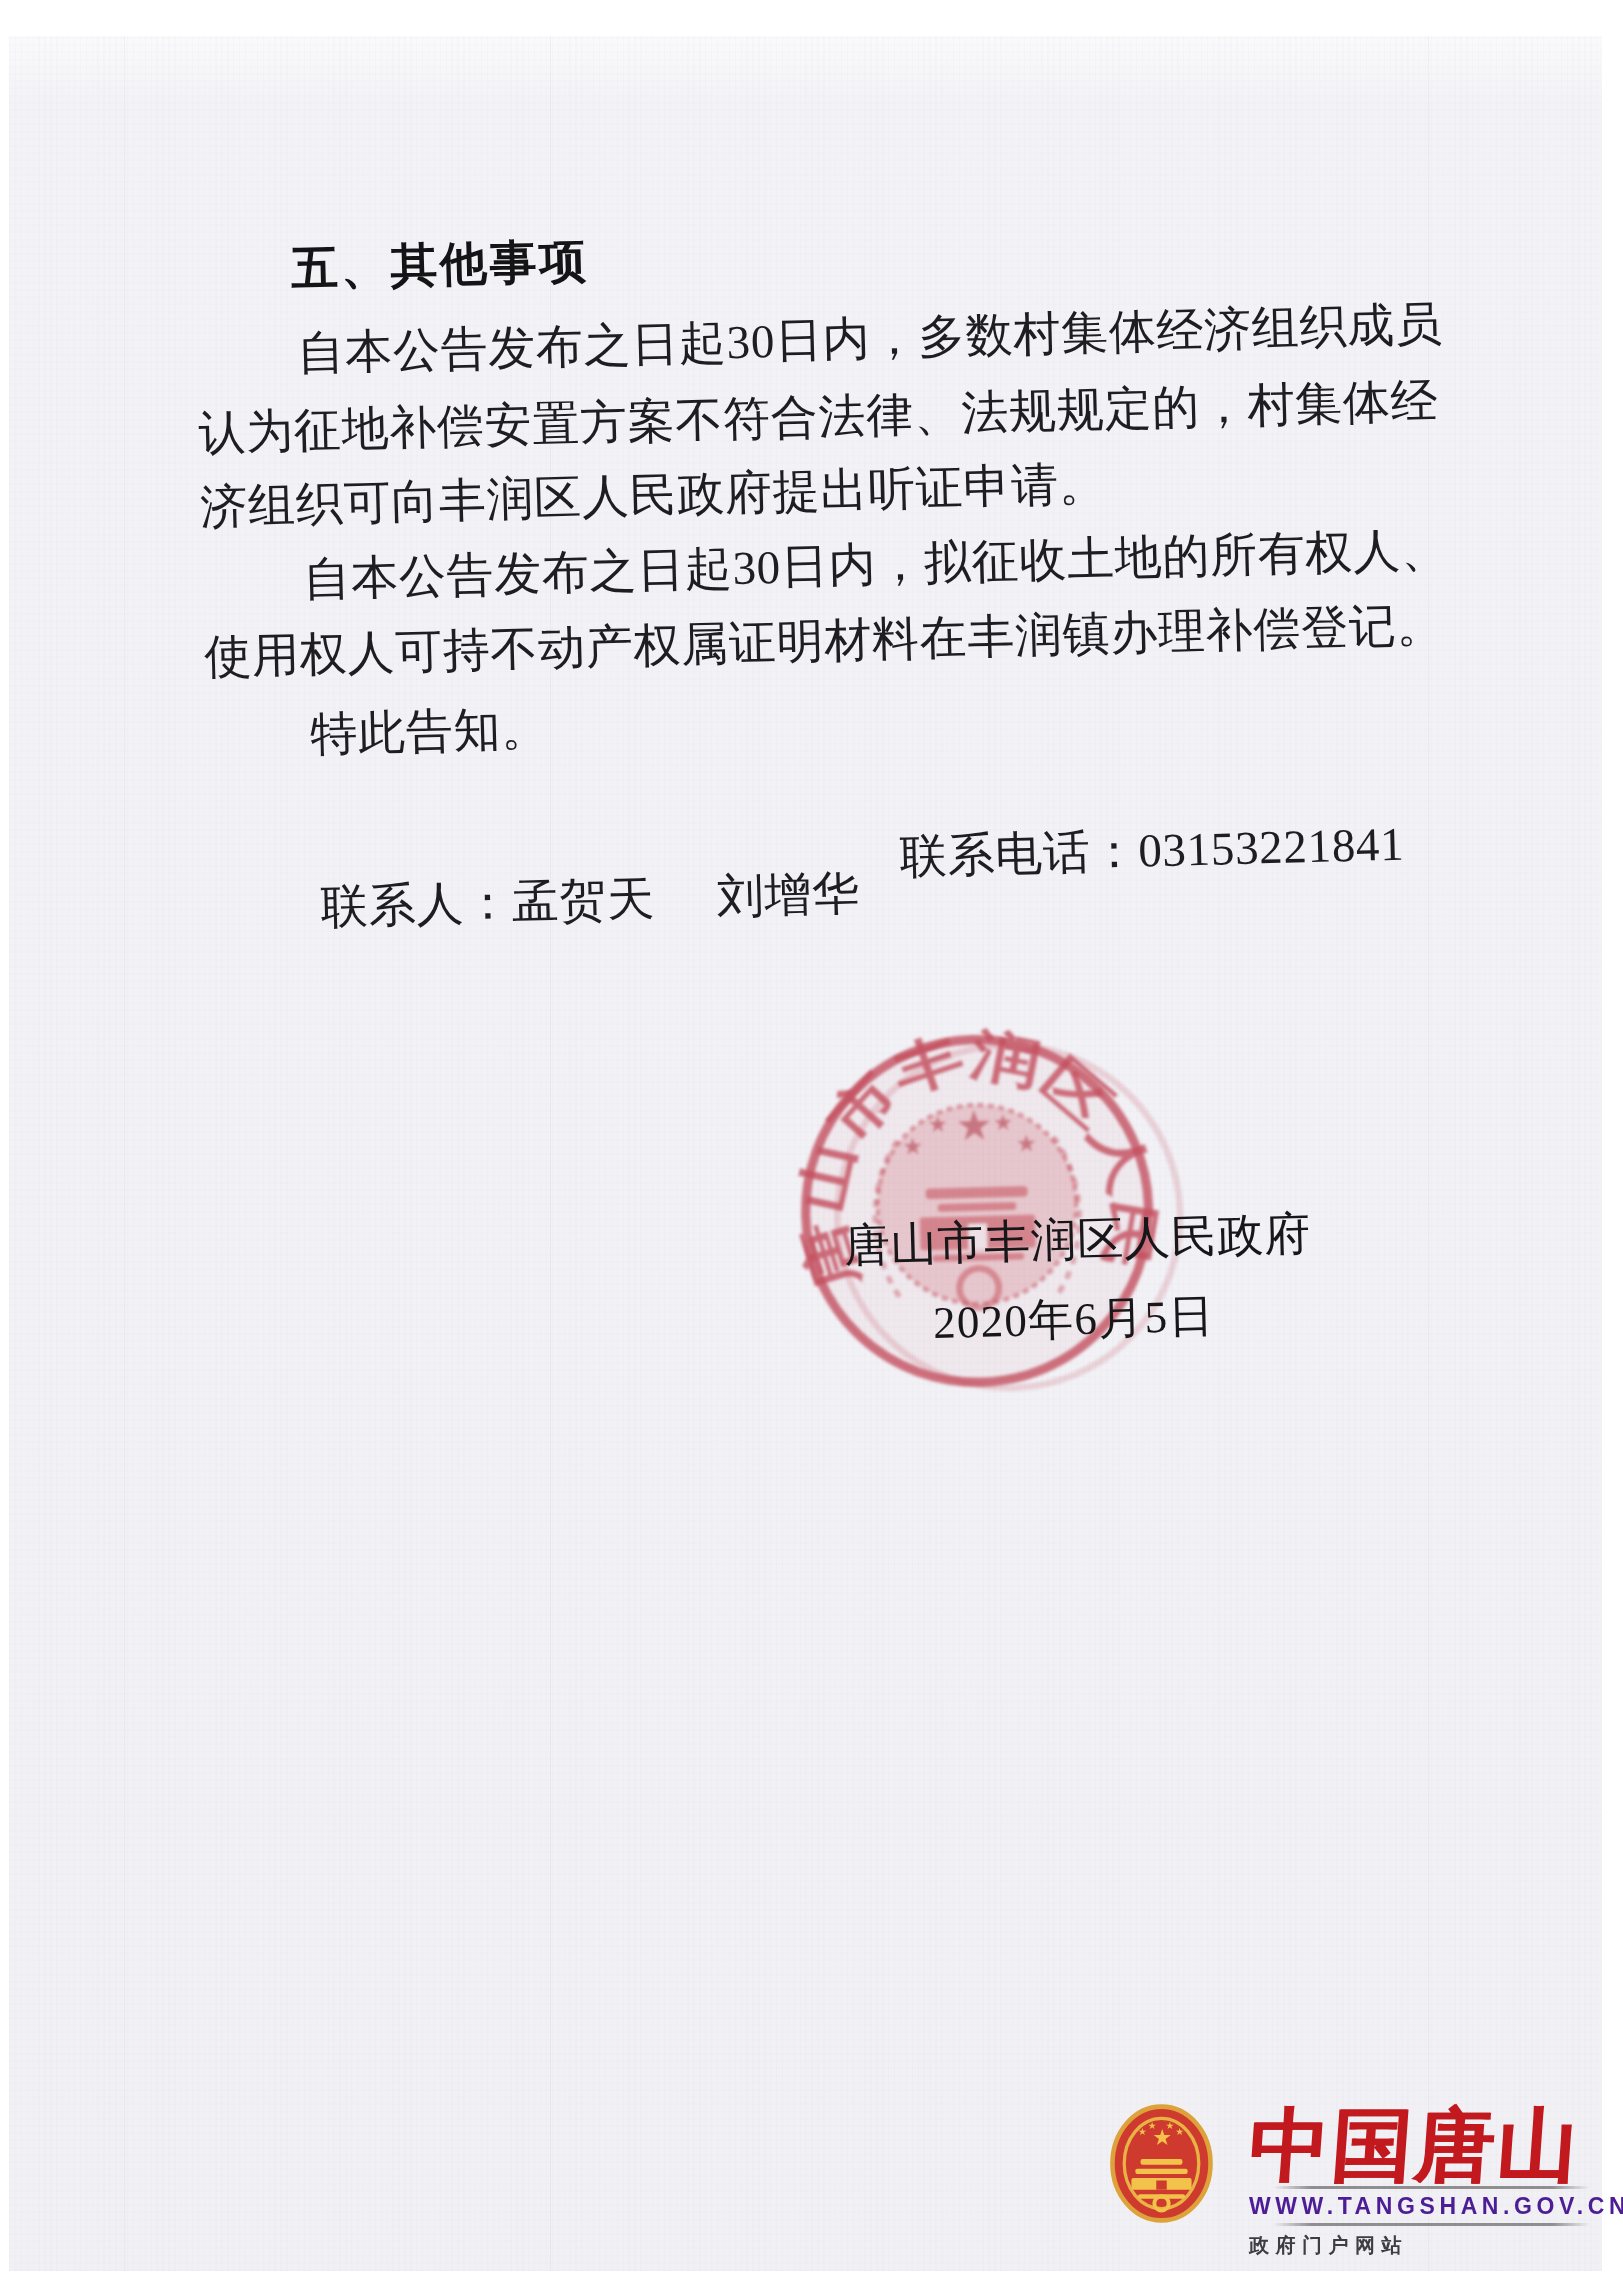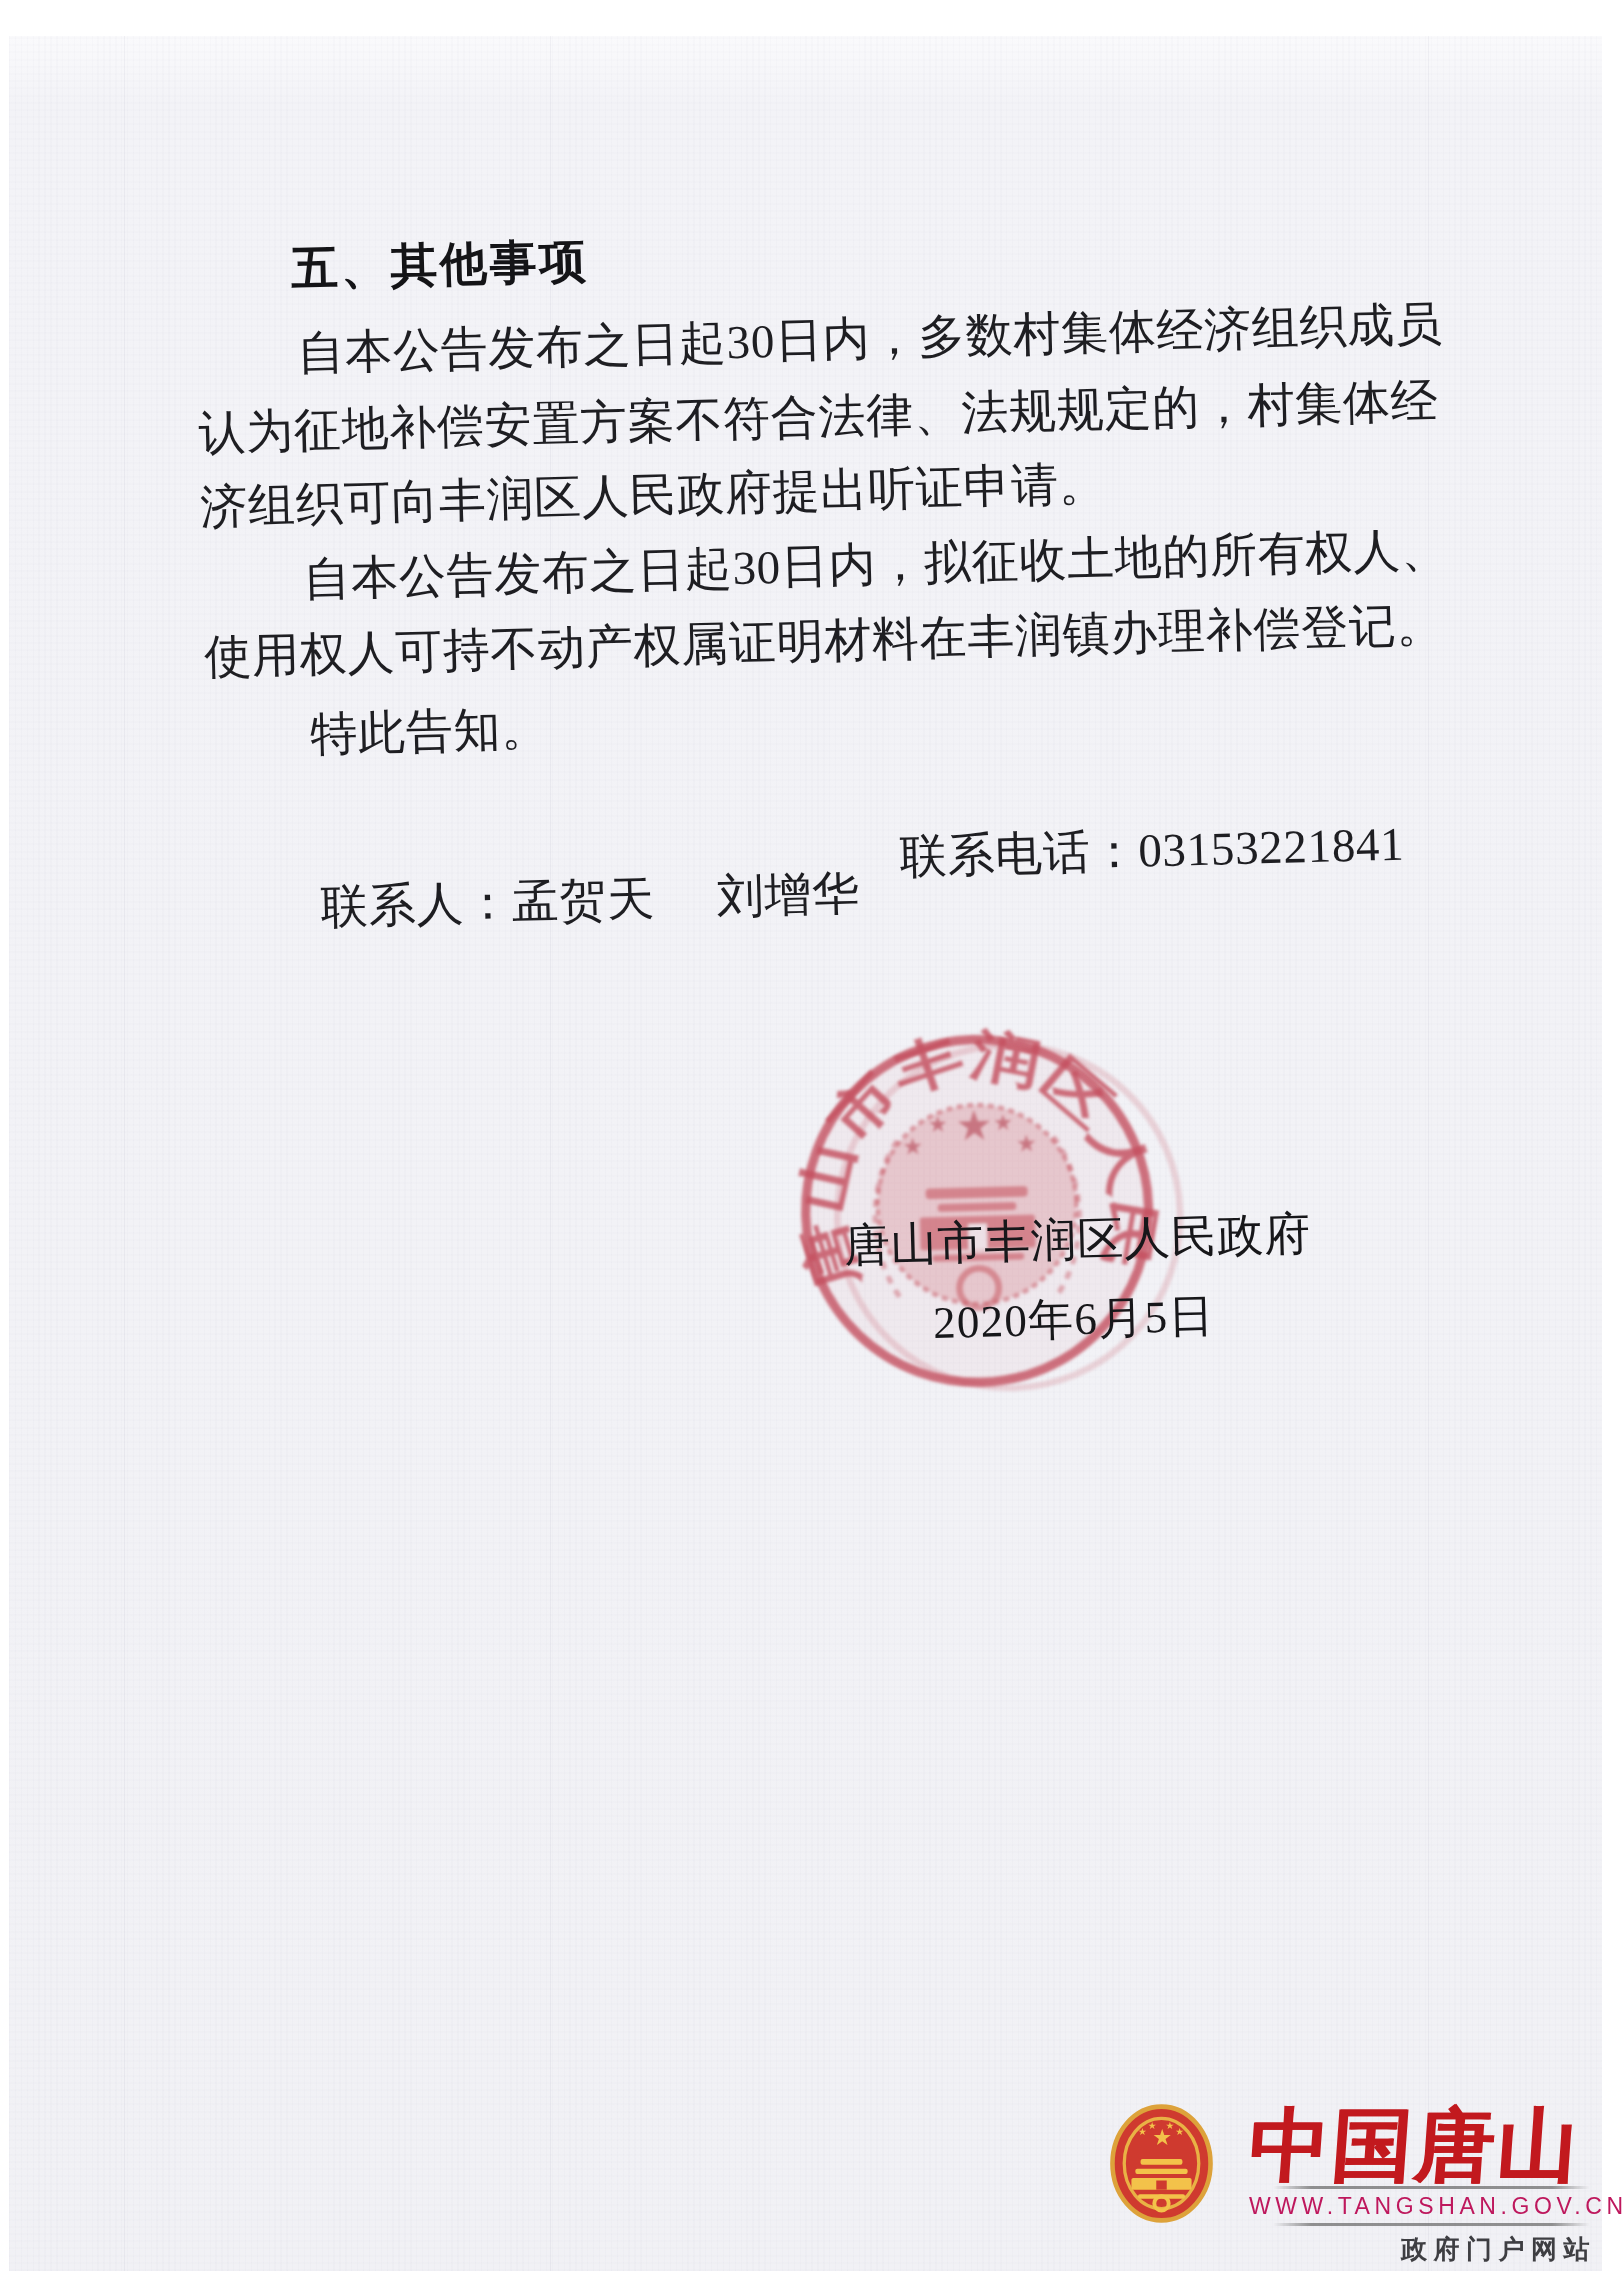--- a/index.html
+++ b/index.html
@@ -38,25 +38,25 @@
     letter-spacing:2.6px;white-space:nowrap;transform:skewX(-4deg);
     text-shadow:1.3px 0 0 currentColor;
   }
   .brand-rule{position:absolute;height:2.6px;
     background:linear-gradient(90deg,rgba(130,130,130,0) 0%,rgba(110,110,110,.75) 12%,rgba(110,110,110,.75) 88%,rgba(130,130,130,0) 100%);}
   .rule-1{left:173px;top:98px;width:317px;}
   .rule-2{left:173px;top:135px;width:317px;}
   .brand-url{
     position:absolute;left:149px;top:105px;width:347px;text-align:center;
     font-family:"Liberation Sans","DejaVu Sans",sans-serif;
-    font-size:23px;font-weight:400;letter-spacing:4.6px;color:#be185d;white-space:nowrap;
+    font-size:23px;font-weight:700;letter-spacing:4.6px;color:#4c1d95;white-space:nowrap;
   }
   .brand-caption{
-    position:absolute;left:149px;top:144px;width:347px;text-align:right;
-    font-size:26px;font-weight:700;letter-spacing:6.5px;color:#3e3e42;white-space:nowrap;
+    position:absolute;left:149px;top:144px;width:347px;text-align:left;
+    font-size:20px;font-weight:700;letter-spacing:6.5px;color:#3e3e42;white-space:nowrap;
   }
   .emblem-box{position:absolute;left:9.2px;top:15.7px;width:105px;height:119px;}
   .white-edge-top{position:absolute;left:0;top:0;right:0;height:36px;background:#fff;}
   .white-edge-bottom{position:absolute;left:0;bottom:0;right:0;height:23.6px;background:#fff;}
 </style>
 </head>
 <body>
 
 <div class="paper">
   <div class="crease" style="left:115px"></div>

